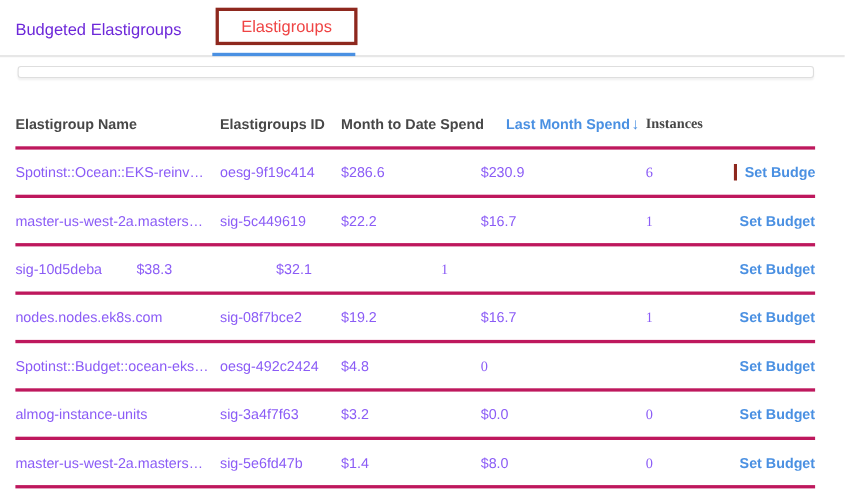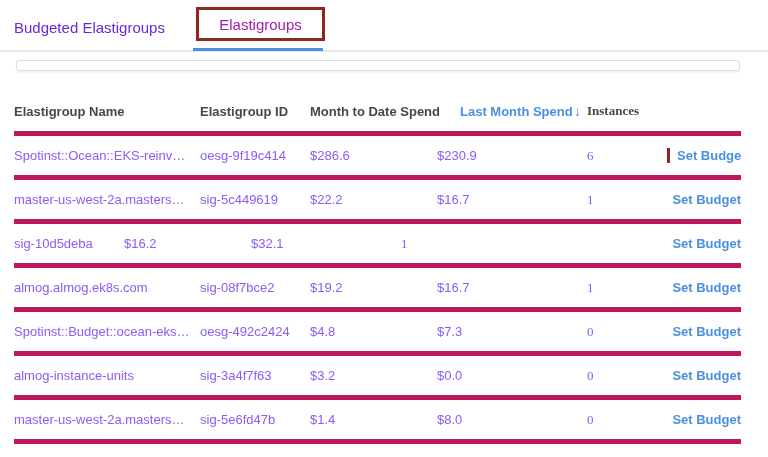--- a/index.html
+++ b/index.html
@@ -27,21 +27,21 @@
   .tab-inactive { left: 14px; top: 19px; }
   .tab-annotation-box {
     position: absolute;
     left: 196px; top: 7px;
     height: 34px; width: 129px;
     border: 3px solid #8e281e;
     display: flex; align-items: center; justify-content: center;
   }
   .tab-active {
     position: static;
-    color: #a21caf;
+    color: #ef4444;
     text-align: center;
   }
   .tab-underline {
     position: absolute;
     left: 193px; top: 48px;
     width: 130px; height: 3px;
     background: #4a90e2;
   }
   
   .top-panel {
@@ -54,21 +54,21 @@
   }
   
   .table {
     margin: 20px 27px 0 14px;
     font-size: 13px;
   }
   .tr {
     display: flex;
     align-items: center;
     height: 44px;
-    border-bottom: 5px solid #be185d;
+    border-bottom: 3px solid #be185d;
   }
   .tr.thead { height: 45px; }
   .td { white-space: nowrap; overflow: hidden; }
   .c-name { width: 186px; padding-right: 10px; }
   .c-id   { width: 110px; }
   .c-lms  { width: 127px; display: flex; align-items: center; }
   .c-mtd  { width: 150px; }
   .c-inst { width: 80px; font-family: Liberation Serif, serif; }
   .c-act  { flex: 1; text-align: right; }
   .thead .td { font-weight: 700; color: #474747; font-size: 13px; }
@@ -105,21 +105,21 @@
     <div class="tab tab-active">Elastigroups</div>
   </div>
   <div class="tab-underline"></div>
 </div>
 
 <div class="top-panel"></div>
 
 <div class="table">
   <div class="tr thead">
     <div class="td c-name th">Elastigroup Name</div>
-    <div class="td c-id th">Elastigroup ID</div>
+    <div class="td c-id th">Elastigroups ID</div>
     <div class="td c-mtd th">Month to Date Spend</div>
     <div class="td c-lms">
       <span class="th-sorted">Last Month Spend</span>
       <span class="sort-arrow">↓</span>
     </div>
     <div class="td c-inst th">Instances</div>
     <div class="td c-act"></div>
   </div>
   <div id="tbody">
   <div class="tr">
@@ -139,44 +139,43 @@
     <div class="td c-lms cell-text">$22.2</div>
     <div class="td c-mtd cell-text">$16.7</div>
     <div class="td c-inst cell-text">1</div>
     <div class="td c-act">
       <a class="setbudget">Set Budget</a>
     </div>
   </div>
 
   <div class="tr">
     <div class="td c-id cell-text">sig-10d5deba</div>
-    <div class="td c-lms cell-text">$16.2</div>
+    <div class="td c-lms cell-text">$38.3</div>
     <div class="td c-mtd cell-text">$32.1</div>
     <div class="td c-inst cell-text">1</div>
     <div class="td c-act">
       <a class="setbudget">Set Budget</a>
     </div>
   </div>
 
   <div class="tr">
-    <div class="td c-name cell-text">almog.almog.ek8s.com</div>
+    <div class="td c-name cell-text">nodes.nodes.ek8s.com</div>
     <div class="td c-id cell-text">sig-08f7bce2</div>
     <div class="td c-lms cell-text">$19.2</div>
     <div class="td c-mtd cell-text">$16.7</div>
     <div class="td c-inst cell-text">1</div>
     <div class="td c-act">
       <a class="setbudget">Set Budget</a>
     </div>
   </div>
 
   <div class="tr">
     <div class="td c-name cell-text">Spotinst::Budget::ocean-eks…</div>
     <div class="td c-id cell-text">oesg-492c2424</div>
     <div class="td c-lms cell-text">$4.8</div>
-    <div class="td c-mtd cell-text">$7.3</div>
     <div class="td c-inst cell-text">0</div>
     <div class="td c-act">
       <a class="setbudget">Set Budget</a>
     </div>
   </div>
 
   <div class="tr">
     <div class="td c-name cell-text">almog-instance-units</div>
     <div class="td c-id cell-text">sig-3a4f7f63</div>
     <div class="td c-lms cell-text">$3.2</div>

